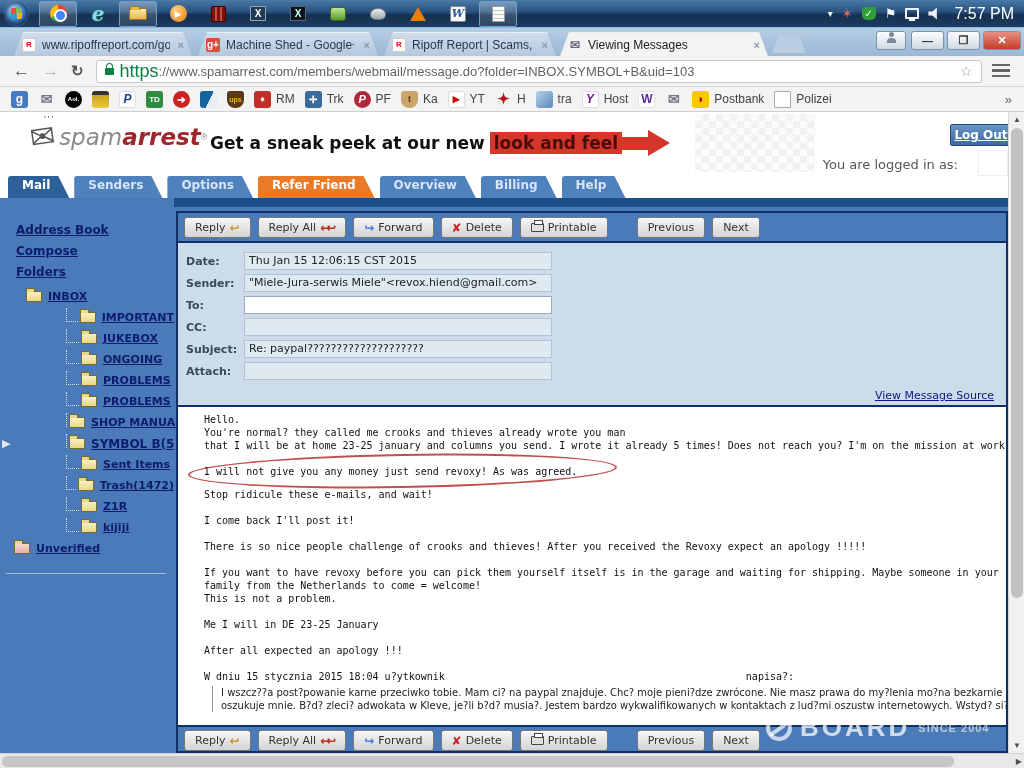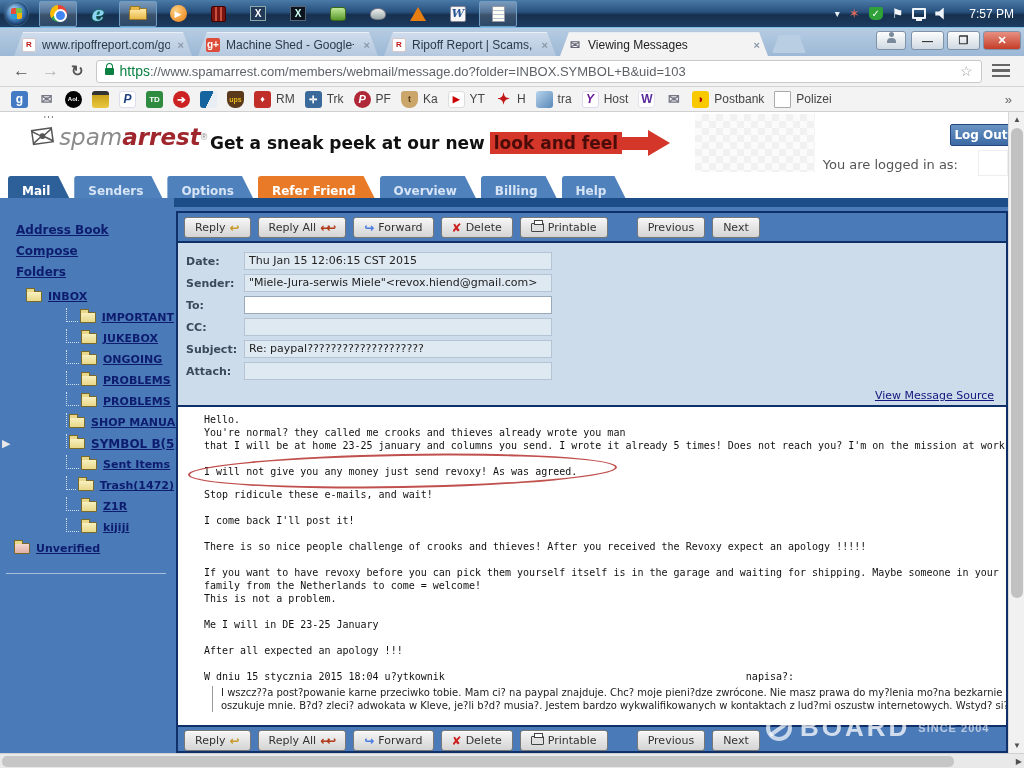--- a/index.html
+++ b/index.html
@@ -46,21 +46,21 @@
   .tray { margin-left:auto; display:flex; align-items:center; gap:9px; padding-right:10px; color:#fff; }
   .tray-caret { font-size:10px; color:#e8f0f8; }
   .tray-star { color:#d86a5a; font-size:13px; }
   .tray-shield { width:14px;height:13px;background:#2fa138;border-radius:2px 2px 5px 5px;color:#fff;
     font-size:10px;display:flex;align-items:center;justify-content:center; }
   .tray-flag { font-size:13px; color:#f4f8fc; }
   .tray-net { width:14px;height:11px;border:2px solid #f0f4f8;border-radius:1px;position:relative; }
   .tray-net::after { content:'';position:absolute;left:2px;bottom:-4px;width:6px;height:2px;background:#f0f4f8; }
   .tray-vol { width:13px;height:12px;background:#f0f4f8;
     clip-path:polygon(0 33%,30% 33%,65% 0,65% 100%,30% 67%,0 67%); }
-  .tray-clock { font-size:12px; color:#fff; margin-left:12px; }
+  .tray-clock { font-size:16px; color:#fff; margin-left:4px; }
 
   
   .tabstrip { position:absolute; left:0; top:28px; width:1024px; height:28px;
     background:linear-gradient(#b6cce2,#9cb8d6); }
   .btab { position:absolute; top:4px; height:24px; display:flex; align-items:center; gap:6px;
     padding:0 8px; font-size:12px; color:#2a3a4a;
     clip-path:polygon(9px 0, calc(100% - 9px) 0, 100% 100%, 0 100%);
     background:linear-gradient(#cfdcec,#b4c8de); border-top:1px solid #e8eef6; }
   .btab .ttitle { overflow:hidden; white-space:nowrap; max-width:128px; }
   .btab.active { background:#f3f3f3; color:#222; z-index:3; }
@@ -83,21 +83,21 @@
   .addrbar { position:absolute; left:0; top:56px; width:1024px; height:31px; background:#f3f3f3;
     border-bottom:1px solid #d5d5d5; display:flex; align-items:center; }
   .navarrow { font-size:17px; font-weight:bold; color:#555; margin-left:13px; }
   .navarrow.fwd { color:#b6b6b6; margin-left:12px; }
   .reload { font-size:15px; font-weight:bold; color:#555; margin-left:12px; }
   .omnibox { margin-left:12px; width:886px; height:23px; background:#fff; border:1px solid #c9c9c9;
     border-radius:3px; display:flex; align-items:center; padding:0 8px; }
   .padlock { width:9px; height:7px; background:#0b8043; border-radius:1px; position:relative; margin-right:6px; flex:none;}
   .padlock::before { content:''; position:absolute; left:1px; top:-5px; width:5px; height:5px;
     border:1.5px solid #0b8043; border-bottom:none; border-radius:4px 4px 0 0; }
-  .url-scheme { color:#0b8043; font-size:14px; }
+  .url-scheme { color:#0b8043; font-size:18px; }
   .url-rest { color:#5f6368; font-size:13px; white-space:nowrap; overflow:hidden; }
   .star { margin-left:auto; color:#9aa0a6; font-size:14px; }
   .menu-burger { width:18px; height:14px; margin:0 12px 0 10px;
     background:repeating-linear-gradient(#666 0 2.5px, transparent 2.5px 5.5px); }
 
   
   .bookmarks { position:absolute; left:0; top:87px; width:1024px; height:25px; background:#f3f3f3;
     border-bottom:1px solid #cfcfcf; display:flex; align-items:center; padding-left:6px; }
   .bmk { display:flex; align-items:center; margin:0 5px; }
   .bi { width:17px; height:17px; border-radius:3px; display:inline-flex; align-items:center; justify-content:center;
@@ -139,27 +139,27 @@
   .banner { position:absolute; left:210px; top:18px; display:flex; align-items:center;
     font:bold 17px "DejaVu Sans",sans-serif; color:#111; }
   .banner-hl { background:#d4362a; color:#4a0c08; padding:1px 4px; margin-left:5px; }
   .banner-arrow-rect { width:26px; height:13px; background:#d4362a; }
   .banner-arrow-tri { width:0; height:0; border-top:13px solid transparent; border-bottom:13px solid transparent;
     border-left:22px solid #d4362a; }
   .pixelnoise { position:absolute; left:695px; top:2px; width:120px; height:58px; opacity:.8;
     background:repeating-conic-gradient(#ededed 0% 25%, #fafafa 0% 50%); background-size:14px 14px; }
   .logoutbtn { position:absolute; left:950px; top:12px; width:62px; height:22px;
     background:linear-gradient(#6a94c4,#3c69a4); border:1px solid #24477c; border-radius:2px;
-    color:#fff; font:bold 12px "DejaVu Sans",sans-serif; display:flex; align-items:center; justify-content:center; }
+    color:#fff; font:bold 12px "DejaVu Sans",sans-serif; display:flex; align-items:center; justify-content:center;text-decoration:underline; }
   .loggedin { position:absolute; right:50px; top:45px; font:13px "DejaVu Sans",sans-serif; color:#555; }
   .loggedin-box { position:absolute; left:978px; top:38px; width:30px; height:26px; background:#fff; border:1px solid #eee; }
 
   
   .navtabs { position:absolute; left:0; top:64px; width:1024px; height:22px; background:#fff; display:flex; padding-left:8px; }
-  .ntab { height:24px; margin-right:4px; padding:8px 20px 0 14px; font:bold 12px "DejaVu Sans",sans-serif;
+  .ntab { height:24px; margin-right:4px; padding:2px 20px 0 14px; font:bold 12px "DejaVu Sans",sans-serif;
     color:#d6e4f5; background:#4f81bc; clip-path:polygon(0 0, calc(100% - 12px) 0, 100% 100%, 0 100%);
     border-radius:3px 0 0 0; }
   .ntab.active { background:#2d5f99; color:#fff; }
   .ntab.orange { background:#e87a28; color:#fff; }
   .navband { position:absolute; left:0; top:86px; width:1024px; height:9px; background:#1d4d86; }
   .navband-left { position:absolute; left:0; top:0; width:174px; height:9px; background:#4a7ab8; }
 
   
   .mainbg { position:absolute; left:0; top:95px; width:1008px; height:546px; background:#4a7ab8; }
   .sidebar { position:absolute; left:0; top:95px; width:174px; height:546px;

